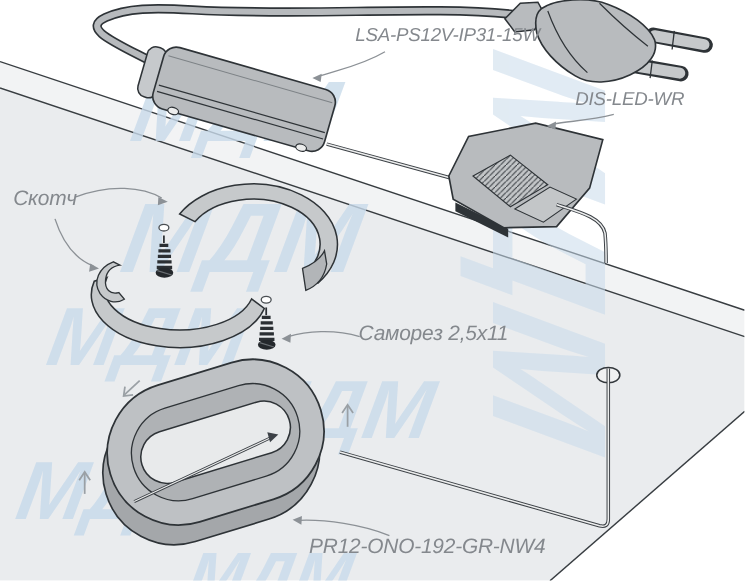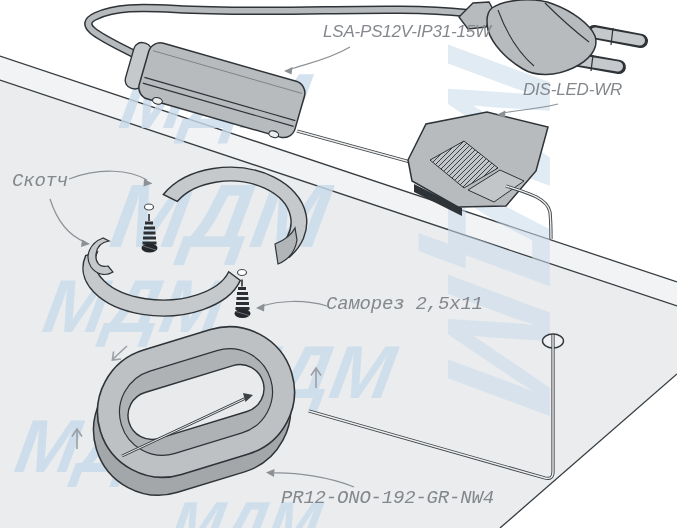--- a/index.html
+++ b/index.html
@@ -6,21 +6,21 @@
   .stage{
     position:relative;width:677px;height:528px;overflow:hidden;background:#ffffff;
     font-family:"Liberation Sans",sans-serif;
   }
   .stage svg{position:absolute;left:0;top:0;}
   .label{
     position:absolute;font-style:italic;color:#84888d;font-size:17px;
     white-space:nowrap;letter-spacing:-0.2px;line-height:1.1;
     font-family:"Liberation Sans",sans-serif;
   }
-  .label.big{font-size:19px;font-family:Liberation Mono, monospace;}
+  .label.big{font-size:19px;}
 </style>
 </head>
 <body>
 
 <div class="stage">
 
 <svg width="677" height="528" viewBox="0 0 677 528">
   <defs>
     <pattern id="hatch" patternUnits="userSpaceOnUse" width="5" height="5">
       <rect width="5" height="5" fill="#c3c6c8"></rect>

